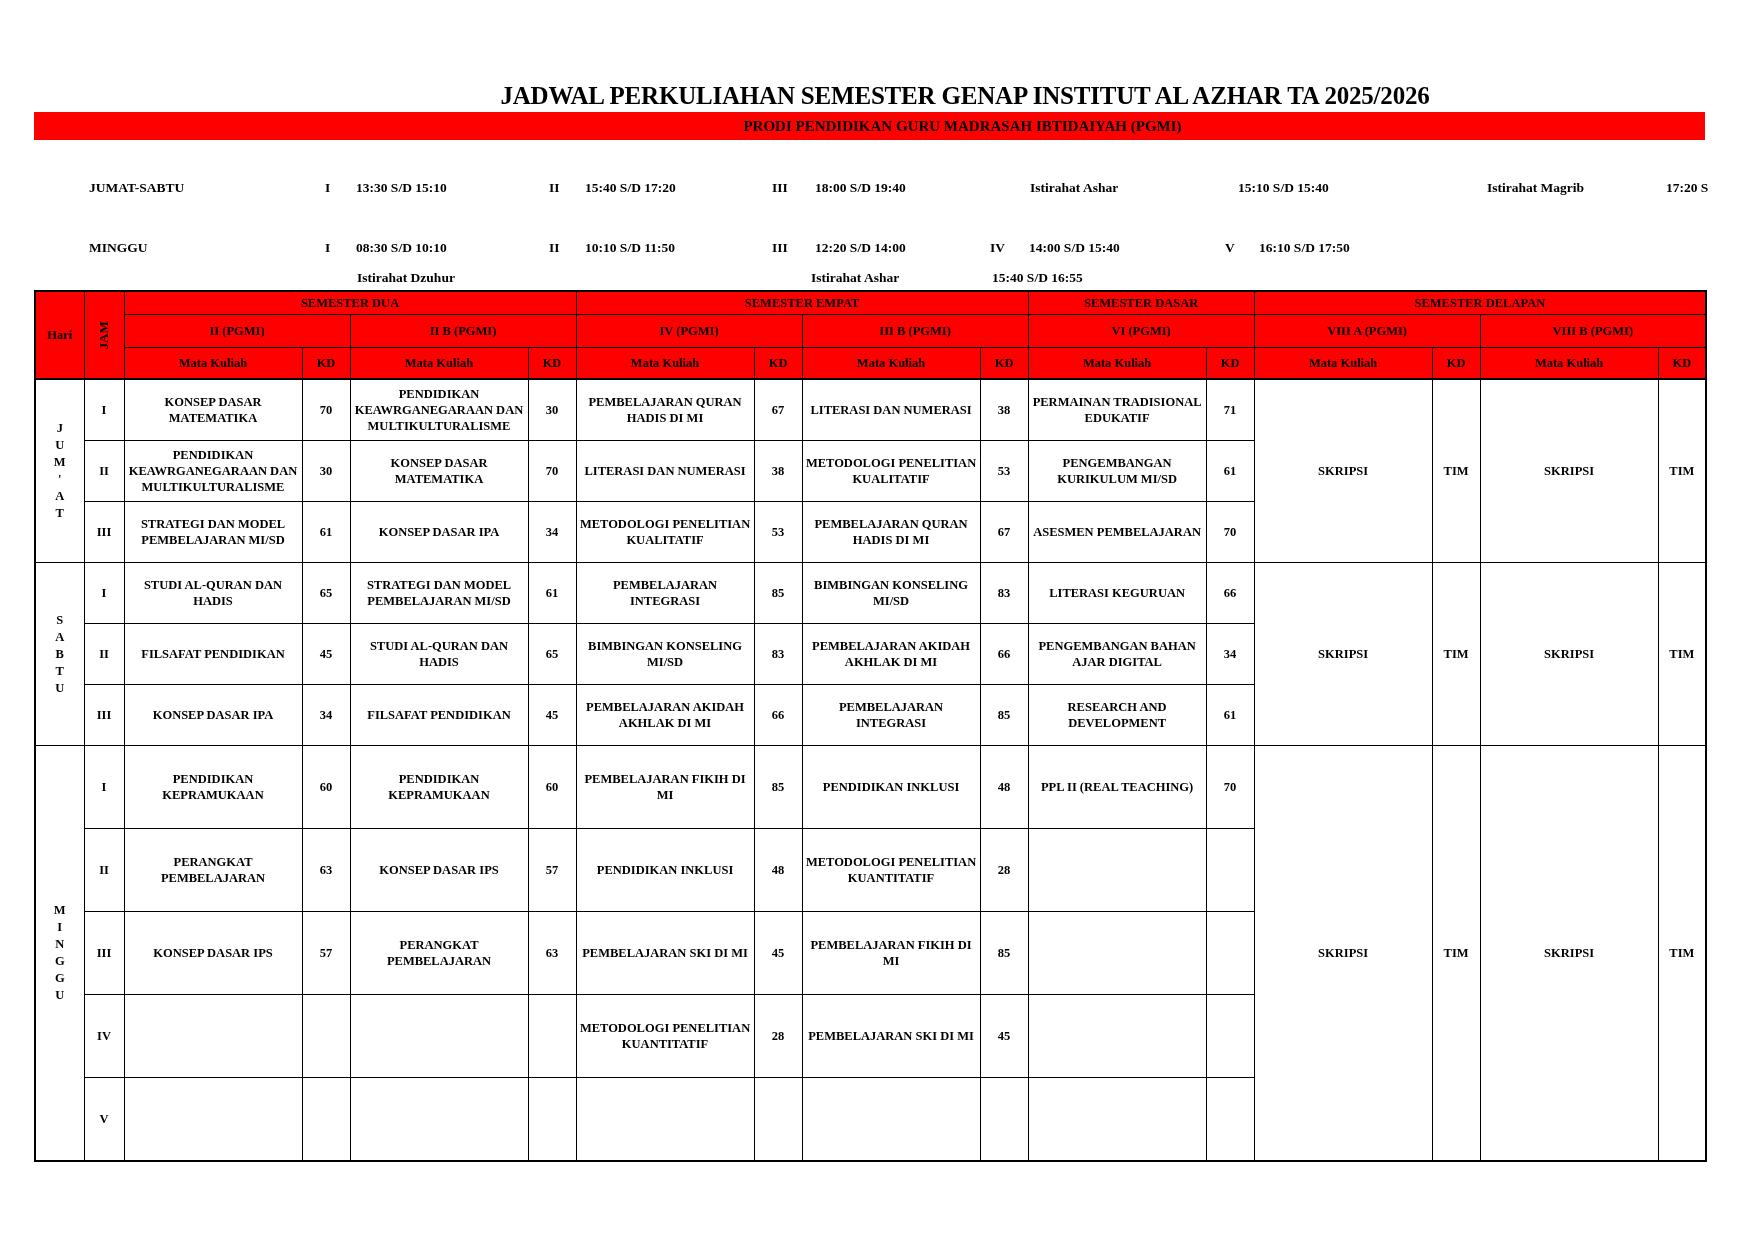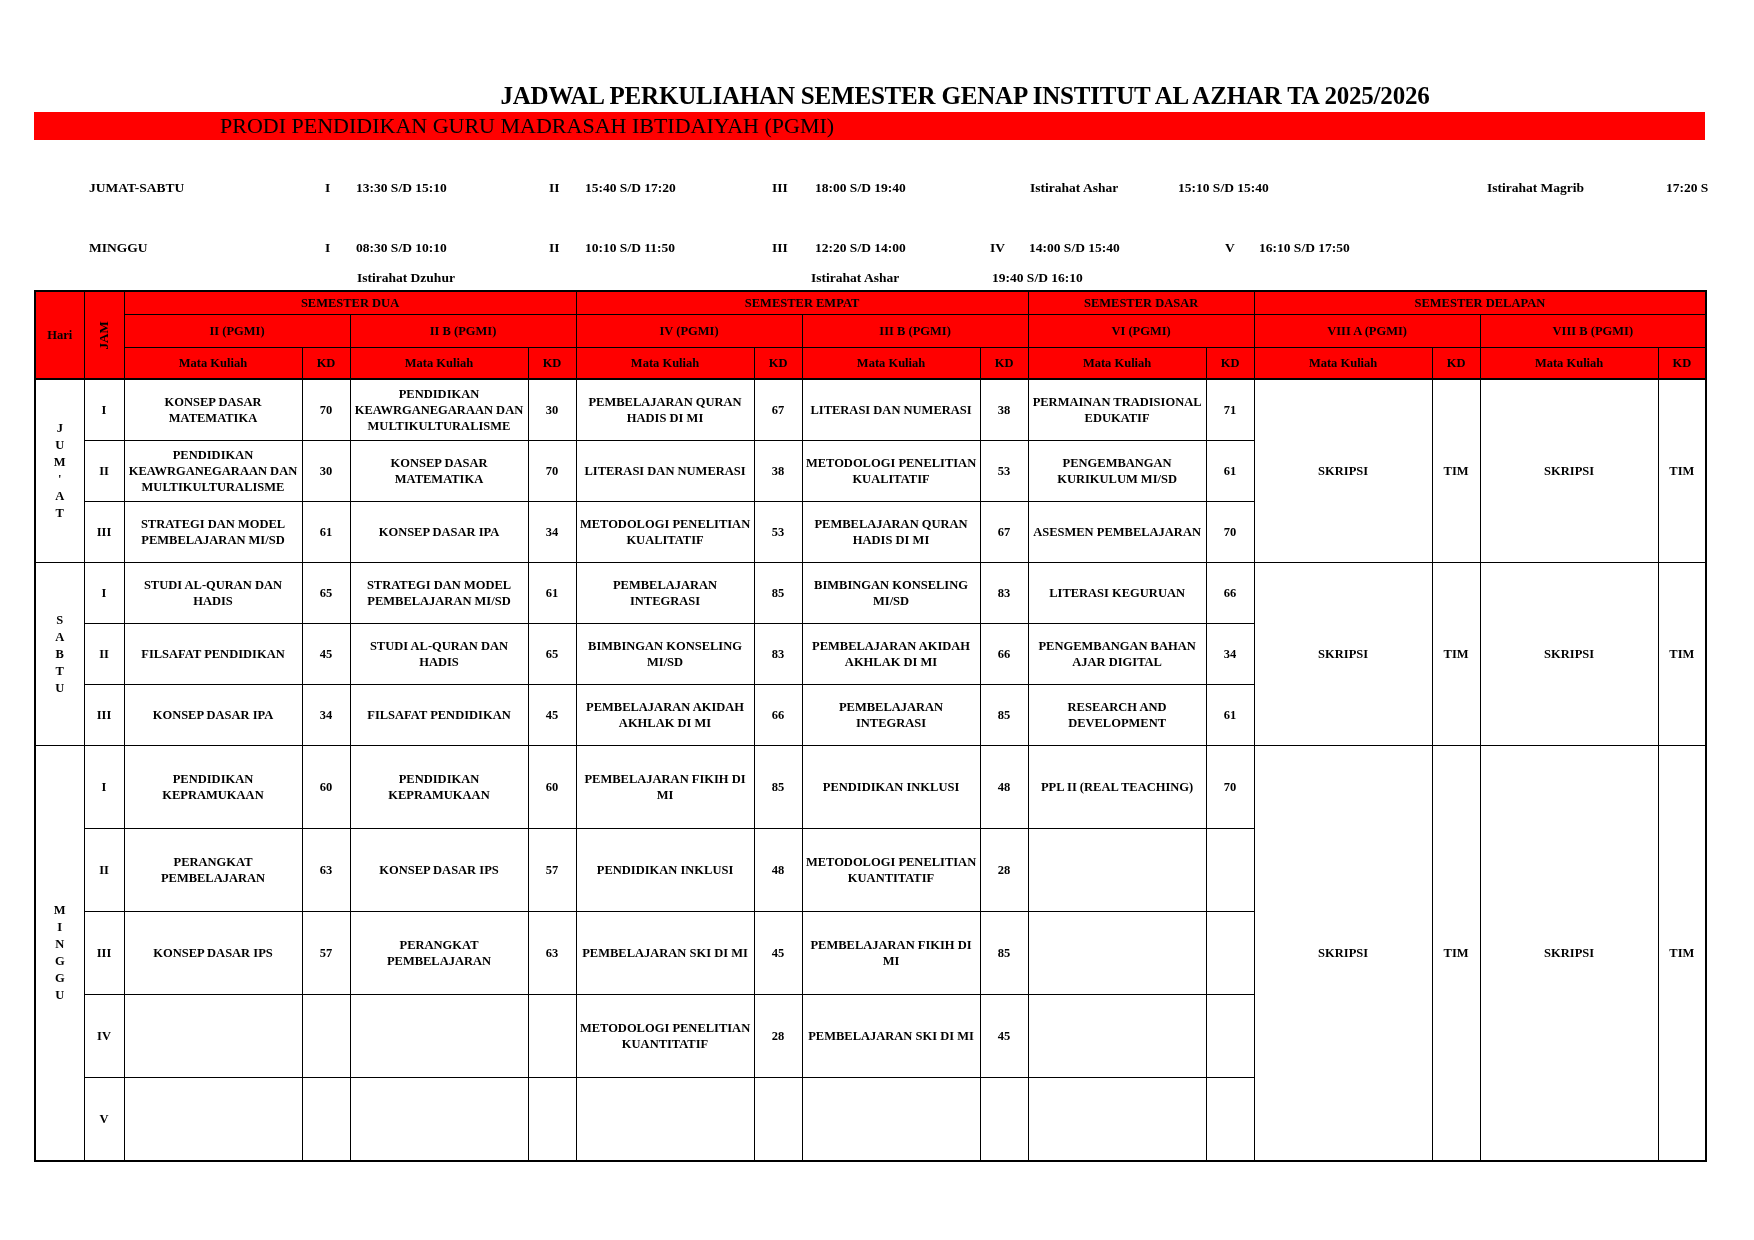--- a/index.html
+++ b/index.html
@@ -10,22 +10,22 @@
   
   .title-strip{
     position:absolute;top:82px;left:0;width:1930px;text-align:center;
     font-size:25px;font-weight:bold;letter-spacing:-0.2px;white-space:nowrap;
   }
   .subtitle-bar{
     position:absolute;left:34px;top:112px;width:1671px;height:28px;
     background:var(--accent,#FF0000);
   }
   .subtitle-bar span{
-    display:block;width:100%;line-height:28px;text-align:left;text-indent:186px;
-    font-size:22px;font-weight:normal;white-space:nowrap;color:#000;
+    display:block;width:100%;line-height:28px;text-align:center;text-indent:186px;
+    font-size:15px;font-weight:bold;white-space:nowrap;color:#000;
   }
   
   .t-item{position:absolute;white-space:nowrap;font-weight:bold;font-size:13.5px;line-height:20px;font-family:Liberation Serif, serif;}
   
   #schedule-table{
     position:absolute;left:34px;top:290px;width:1671px;
     border-collapse:collapse;table-layout:fixed;
     border:2.5px solid #000;
   }
   #schedule-table th,#schedule-table td{
@@ -59,21 +59,21 @@
 
 <div>
   <span class="t-item" style="left:89px;top:178px">JUMAT-SABTU</span>
   <span class="t-item" style="left:325px;top:178px">I</span>
   <span class="t-item" style="left:356px;top:178px">13:30 S/D 15:10</span>
   <span class="t-item" style="left:549px;top:178px">II</span>
   <span class="t-item" style="left:585px;top:178px">15:40 S/D 17:20</span>
   <span class="t-item" style="left:772px;top:178px">III</span>
   <span class="t-item" style="left:815px;top:178px">18:00 S/D 19:40</span>
   <span class="t-item" style="left:1030px;top:178px">Istirahat Ashar</span>
-  <span class="t-item" style="left:1178px;top:178px">15:10 S/D 15:40</span>
+  <span class="t-item" style="left:1238px;top:178px">15:10 S/D 15:40</span>
   <span class="t-item" style="left:1487px;top:178px">Istirahat Magrib</span>
   <span class="t-item" style="left:1666px;top:178px">17:20 S</span>
 </div>
 
 <div>
   <span class="t-item" style="left:89px;top:238px">MINGGU</span>
   <span class="t-item" style="left:325px;top:238px">I</span>
   <span class="t-item" style="left:356px;top:238px">08:30 S/D 10:10</span>
   <span class="t-item" style="left:549px;top:238px">II</span>
   <span class="t-item" style="left:585px;top:238px">10:10 S/D 11:50</span>
@@ -82,21 +82,21 @@
   <span class="t-item" style="left:990px;top:238px">IV</span>
   <span class="t-item" style="left:1029px;top:238px">14:00 S/D 15:40</span>
   <span class="t-item" style="left:1225px;top:238px">V</span>
   <span class="t-item" style="left:1259px;top:238px">16:10 S/D 17:50</span>
 </div>
 
 <div>
   <span class="t-item" style="left:357px;top:268px">Istirahat Dzuhur</span>
   <span class="t-item" style="left:535px;top:286px">11:50 S/D 12:20</span>
   <span class="t-item" style="left:811px;top:268px">Istirahat Ashar</span>
-  <span class="t-item" style="left:992px;top:268px">19:40 S/D 16:10</span>
+  <span class="t-item" style="left:992px;top:268px">15:40 S/D 16:55</span>
 </div>
 
 <table id="schedule-table">
     <colgroup>
       <col style="width: 49px;">
       <col style="width: 40px;">
       <col style="width: 178px;">
       <col style="width: 48px;">
       <col style="width: 178px;">
       <col style="width: 48px;">

